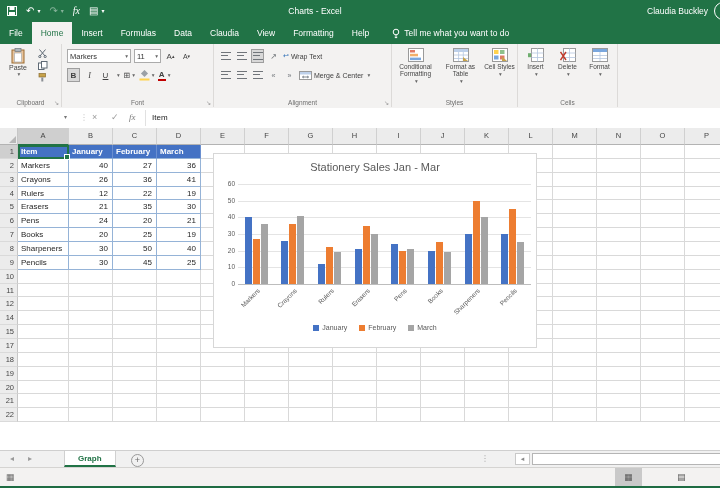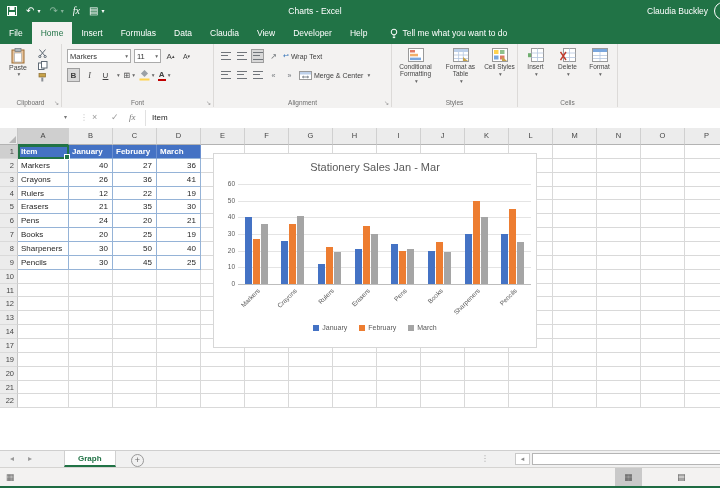--- a/index.html
+++ b/index.html
@@ -130,21 +130,21 @@
   </div>
 
   <div class="menubar">
     <div class="mtab">File</div>
     <div class="mtab active">Home</div>
     <div class="mtab">Insert</div>
     <div class="mtab">Formulas</div>
     <div class="mtab">Data</div>
     <div class="mtab">Claudia</div>
     <div class="mtab">View</div>
-    <div class="mtab">Developer</div>
+    <div class="mtab">Formatting</div>
     <div class="mtab">Help</div>
     <div class="tellme">
       <span>
         <svg width="8" height="11" viewBox="0 0 8 11">
             <circle cx="4" cy="4" r="2.8" fill="none" stroke="#fff"></circle>
             <path d="M2.8 8 h2.4 M2.8 9.6 h2.4" stroke="#fff"></path>
           </svg>
       </span>
       <span>Tell me what you want to do</span>
     </div>
@@ -612,59 +612,78 @@
         <div class="cell" style="width: 44px;"></div>
         <div class="cell" style="width: 44px;"></div>
         <div class="cell" style="width: 44px;"></div>
         <div class="cell" style="width: 44px;"></div>
         <div class="cell" style="width: 44px;"></div>
         <div class="cell" style="width: 44px;"></div>
         <div class="cell" style="width: 44px;"></div>
         <div class="cell" style="width: 44px;"></div>
       </div>
       <div class="grow">
-        <div class="rn">13</div>
-        <div class="cell" style="width: 51px;"></div>
-        <div class="cell" style="width: 44px;"></div>
-        <div class="cell" style="width: 44px;"></div>
-        <div class="cell" style="width: 44px;"></div>
-        <div class="cell" style="width: 44px;"></div>
-        <div class="cell" style="width: 44px;"></div>
-        <div class="cell" style="width: 44px;"></div>
-        <div class="cell" style="width: 44px;"></div>
-        <div class="cell" style="width: 44px;"></div>
-        <div class="cell" style="width: 44px;"></div>
-        <div class="cell" style="width: 44px;"></div>
-        <div class="cell" style="width: 44px;"></div>
-        <div class="cell" style="width: 44px;"></div>
-        <div class="cell" style="width: 44px;"></div>
-        <div class="cell" style="width: 44px;"></div>
-        <div class="cell" style="width: 44px;"></div>
-      </div>
-      <div class="grow">
         <div class="rn">14</div>
         <div class="cell" style="width: 51px;"></div>
         <div class="cell" style="width: 44px;"></div>
         <div class="cell" style="width: 44px;"></div>
         <div class="cell" style="width: 44px;"></div>
         <div class="cell" style="width: 44px;"></div>
         <div class="cell" style="width: 44px;"></div>
         <div class="cell" style="width: 44px;"></div>
         <div class="cell" style="width: 44px;"></div>
         <div class="cell" style="width: 44px;"></div>
         <div class="cell" style="width: 44px;"></div>
         <div class="cell" style="width: 44px;"></div>
         <div class="cell" style="width: 44px;"></div>
         <div class="cell" style="width: 44px;"></div>
         <div class="cell" style="width: 44px;"></div>
         <div class="cell" style="width: 44px;"></div>
         <div class="cell" style="width: 44px;"></div>
       </div>
       <div class="grow">
+        <div class="rn">15</div>
+        <div class="cell" style="width: 51px;"></div>
+        <div class="cell" style="width: 44px;"></div>
+        <div class="cell" style="width: 44px;"></div>
+        <div class="cell" style="width: 44px;"></div>
+        <div class="cell" style="width: 44px;"></div>
+        <div class="cell" style="width: 44px;"></div>
+        <div class="cell" style="width: 44px;"></div>
+        <div class="cell" style="width: 44px;"></div>
+        <div class="cell" style="width: 44px;"></div>
+        <div class="cell" style="width: 44px;"></div>
+        <div class="cell" style="width: 44px;"></div>
+        <div class="cell" style="width: 44px;"></div>
+        <div class="cell" style="width: 44px;"></div>
+        <div class="cell" style="width: 44px;"></div>
+        <div class="cell" style="width: 44px;"></div>
+        <div class="cell" style="width: 44px;"></div>
+      </div>
+      <div class="grow">
         <div class="rn">17</div>
+        <div class="cell" style="width: 51px;"></div>
+        <div class="cell" style="width: 44px;"></div>
+        <div class="cell" style="width: 44px;"></div>
+        <div class="cell" style="width: 44px;"></div>
+        <div class="cell" style="width: 44px;"></div>
+        <div class="cell" style="width: 44px;"></div>
+        <div class="cell" style="width: 44px;"></div>
+        <div class="cell" style="width: 44px;"></div>
+        <div class="cell" style="width: 44px;"></div>
+        <div class="cell" style="width: 44px;"></div>
+        <div class="cell" style="width: 44px;"></div>
+        <div class="cell" style="width: 44px;"></div>
+        <div class="cell" style="width: 44px;"></div>
+        <div class="cell" style="width: 44px;"></div>
+        <div class="cell" style="width: 44px;"></div>
+        <div class="cell" style="width: 44px;"></div>
+      </div>
+      <div class="grow">
+        <div class="rn">18</div>
         <div class="cell" style="width: 51px;"></div>
         <div class="cell" style="width: 44px;"></div>
         <div class="cell" style="width: 44px;"></div>
         <div class="cell" style="width: 44px;"></div>
         <div class="cell" style="width: 44px;"></div>
         <div class="cell" style="width: 44px;"></div>
         <div class="cell" style="width: 44px;"></div>
         <div class="cell" style="width: 44px;"></div>
         <div class="cell" style="width: 44px;"></div>
         <div class="cell" style="width: 44px;"></div>

